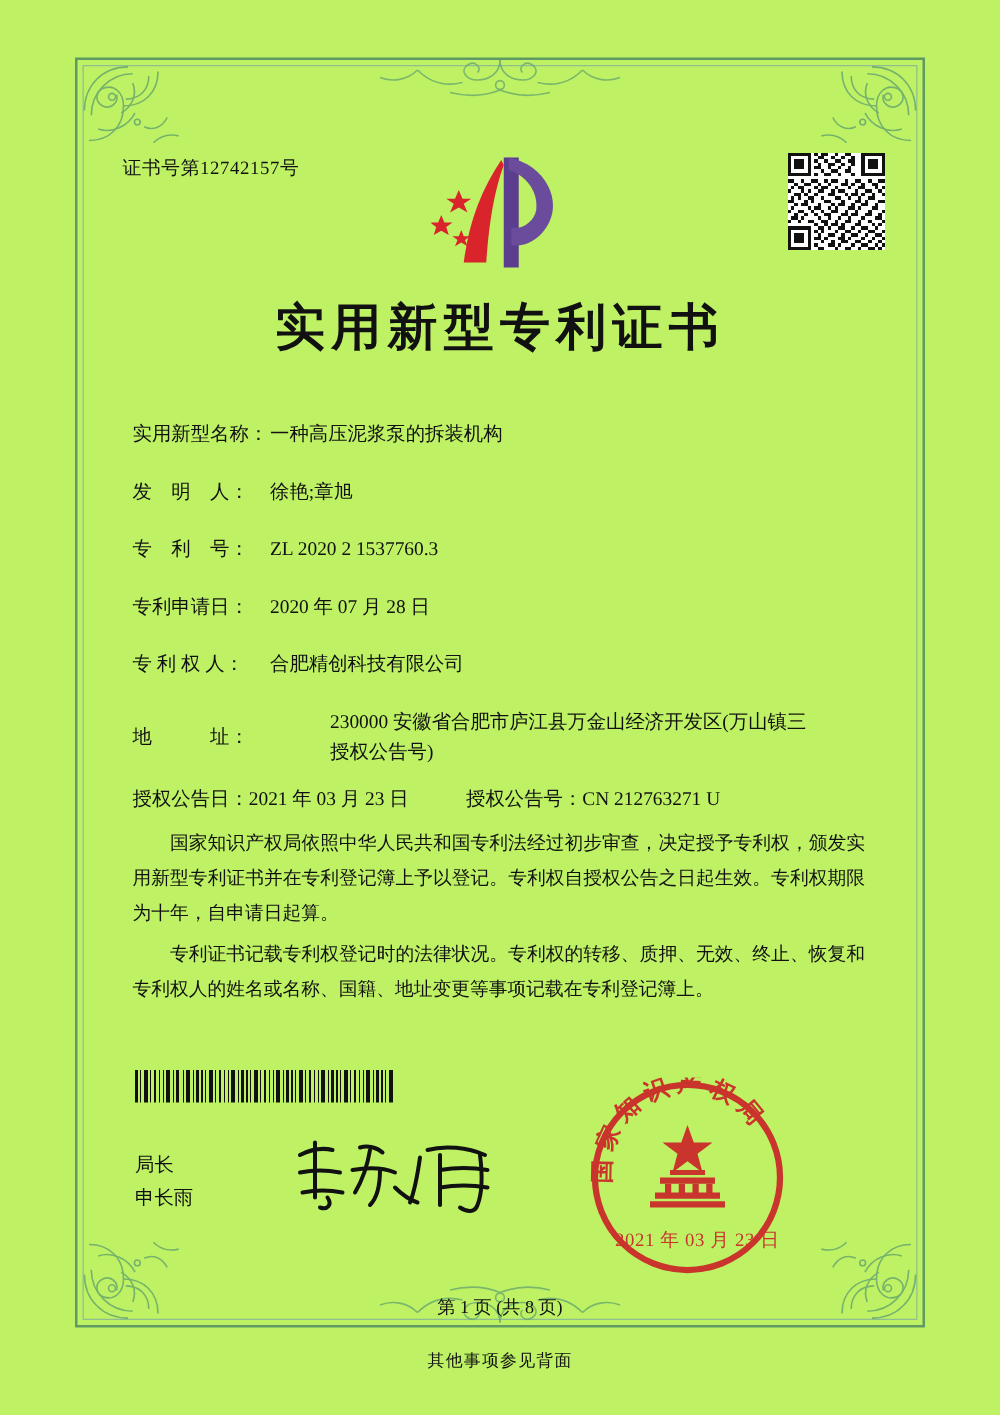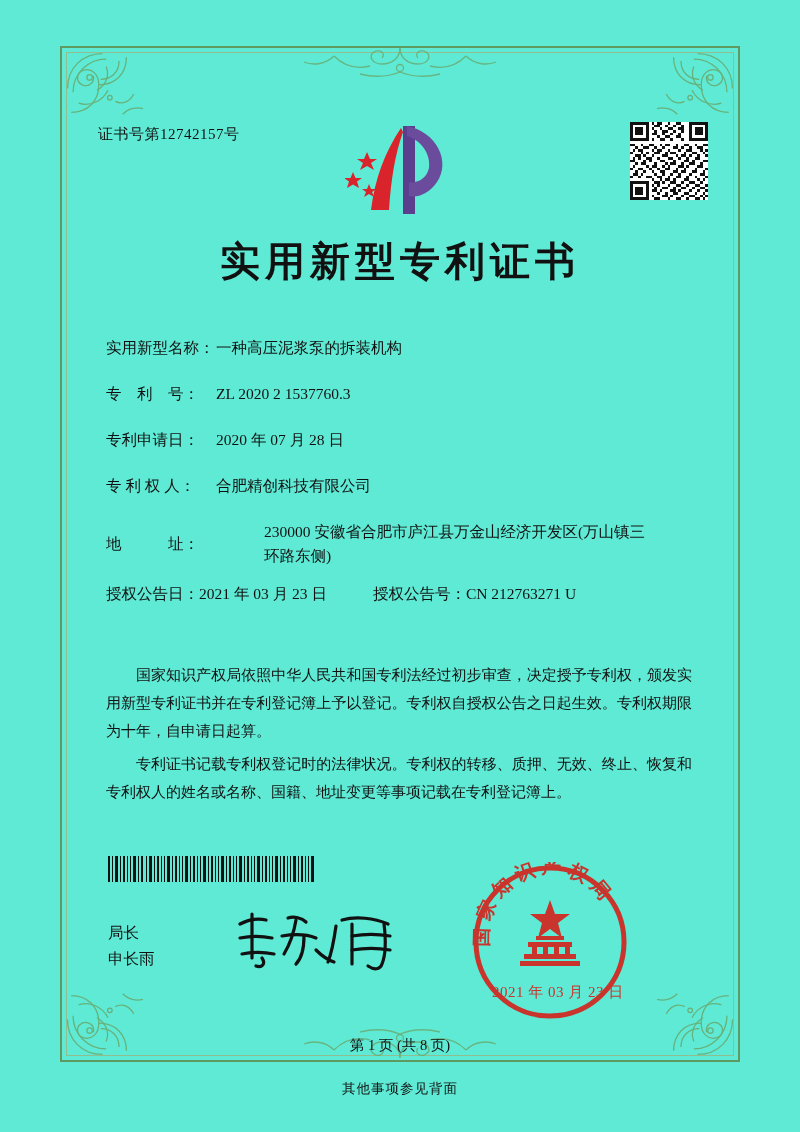--- a/index.html
+++ b/index.html
@@ -12,21 +12,21 @@
     height: 1132px;
     font-family: "Liberation Serif", "DejaVu Serif", serif;
     color: #1a1a1a;
     position: relative;
     overflow: hidden;
   }
 
   .page {
     position: absolute;
     inset: 0;
-    background: #5eead4;
+    background: #bef264;
   }
 
   
   .border-outer {
     position: absolute;
     left: 60px;
     top: 46px;
     width: 680px;
     height: 1016px;
     border: 2px solid #5f9a63;
@@ -569,36 +569,40 @@
   </div>
 
   <div class="title">实用新型专利证书</div>
 
   <div class="fields">
     <div class="field-row">
       <span class="field-label w1">实用新型名称：</span>
       <span class="field-value">一种高压泥浆泵的拆装机构</span>
     </div>
     <div class="field-row">
+      <span class="field-label w1">发　明　人：</span>
+      <span class="field-value">徐艳;章旭</span>
+    </div>
+    <div class="field-row">
       <span class="field-label w1">专　利　号：</span>
       <span class="field-value">ZL 2020 2 1537760.3</span>
     </div>
     <div class="field-row">
       <span class="field-label w1">专利申请日：</span>
       <span class="field-value">2020 年 07 月 28 日</span>
     </div>
     <div class="field-row">
       <span class="field-label w1">专 利 权 人：</span>
       <span class="field-value">合肥精创科技有限公司</span>
     </div>
     <div class="field-row" style="margin-bottom:14px;gap:48px;">
       <span class="field-label w1">地　　　址：</span>
       <span class="field-value">
         <span>230000  安徽省合肥市庐江县万金山经济开发区(万山镇三</span>
-        <span class="second-line">环路东侧)</span>
+        <span class="second-line">授权公告号)</span>
       </span>
     </div>
     <div class="inline-row">
       <span class="seg-label">授权公告日：</span>
       <span class="seg-label">2021 年 03 月 23 日</span>
       <span class="seg-gap"></span>
       <span class="seg-label">授权公告号：</span>
       <span class="seg-label">CN 212763271 U</span>
     </div>
   </div>

